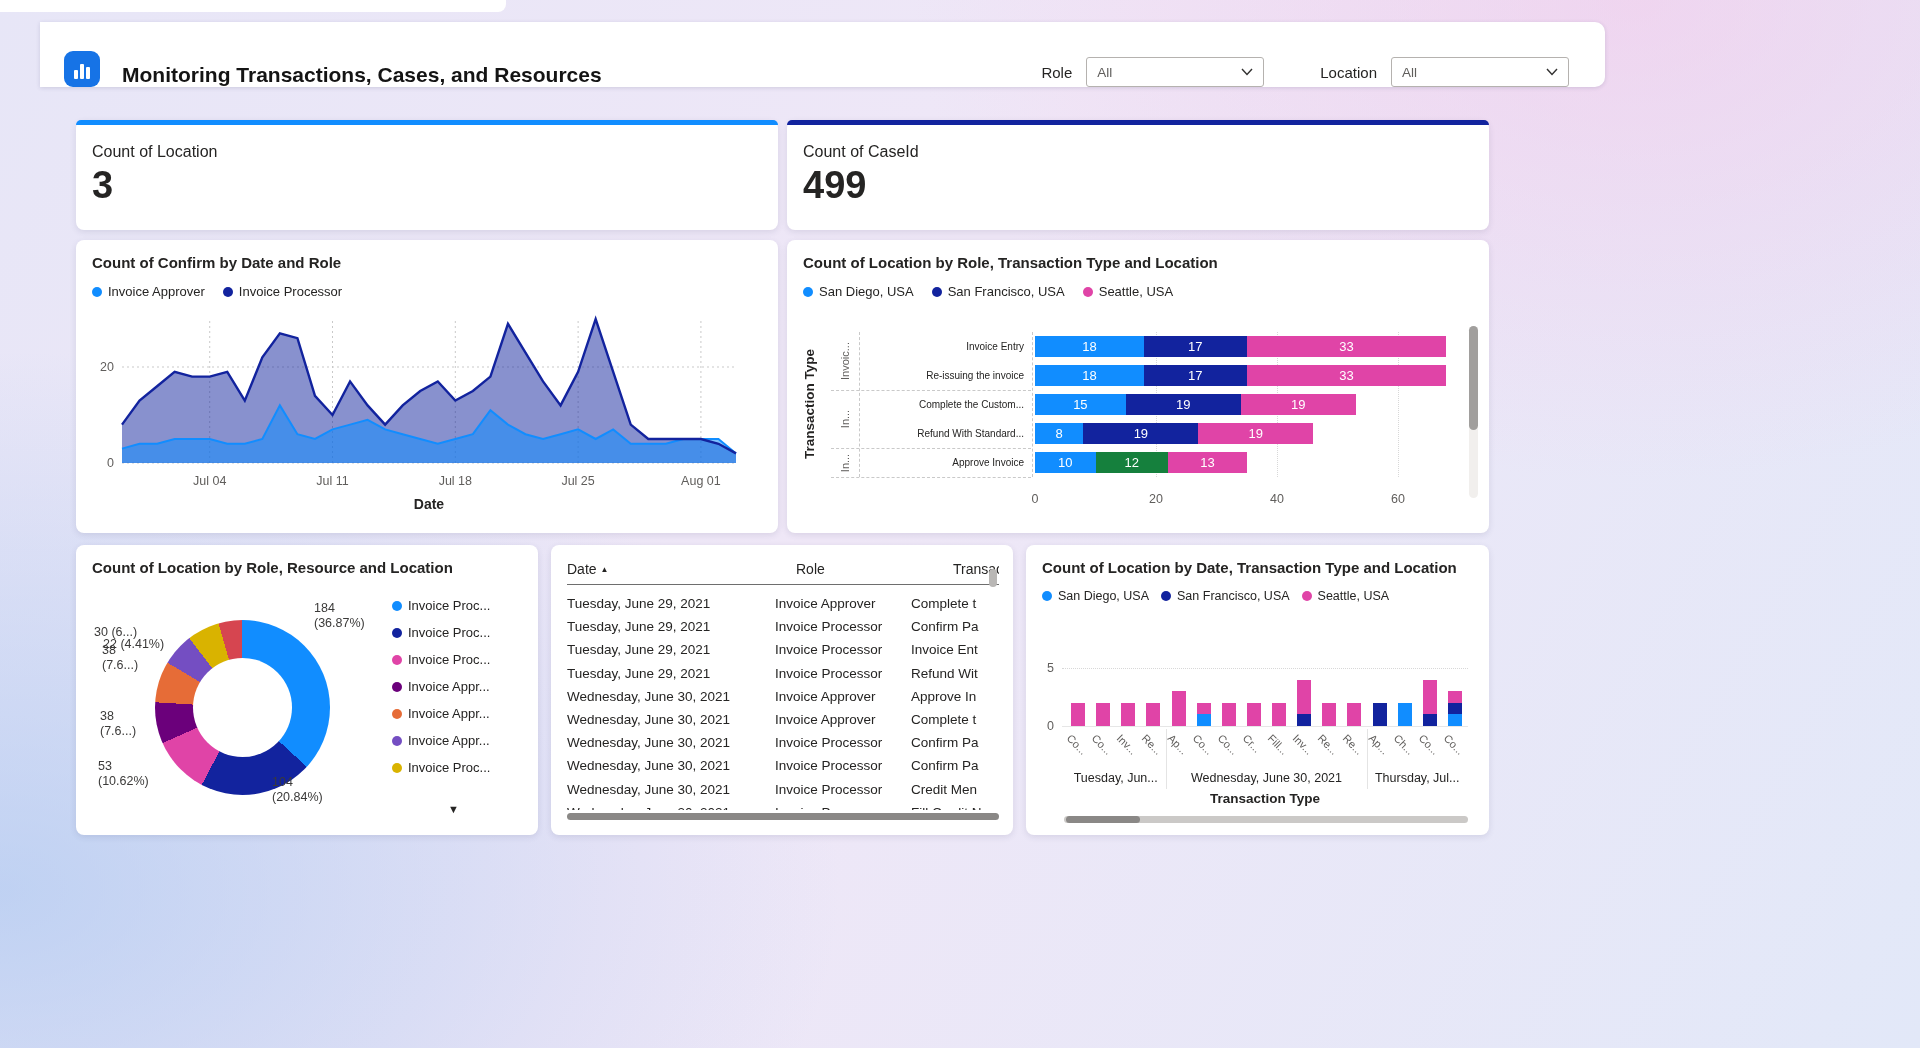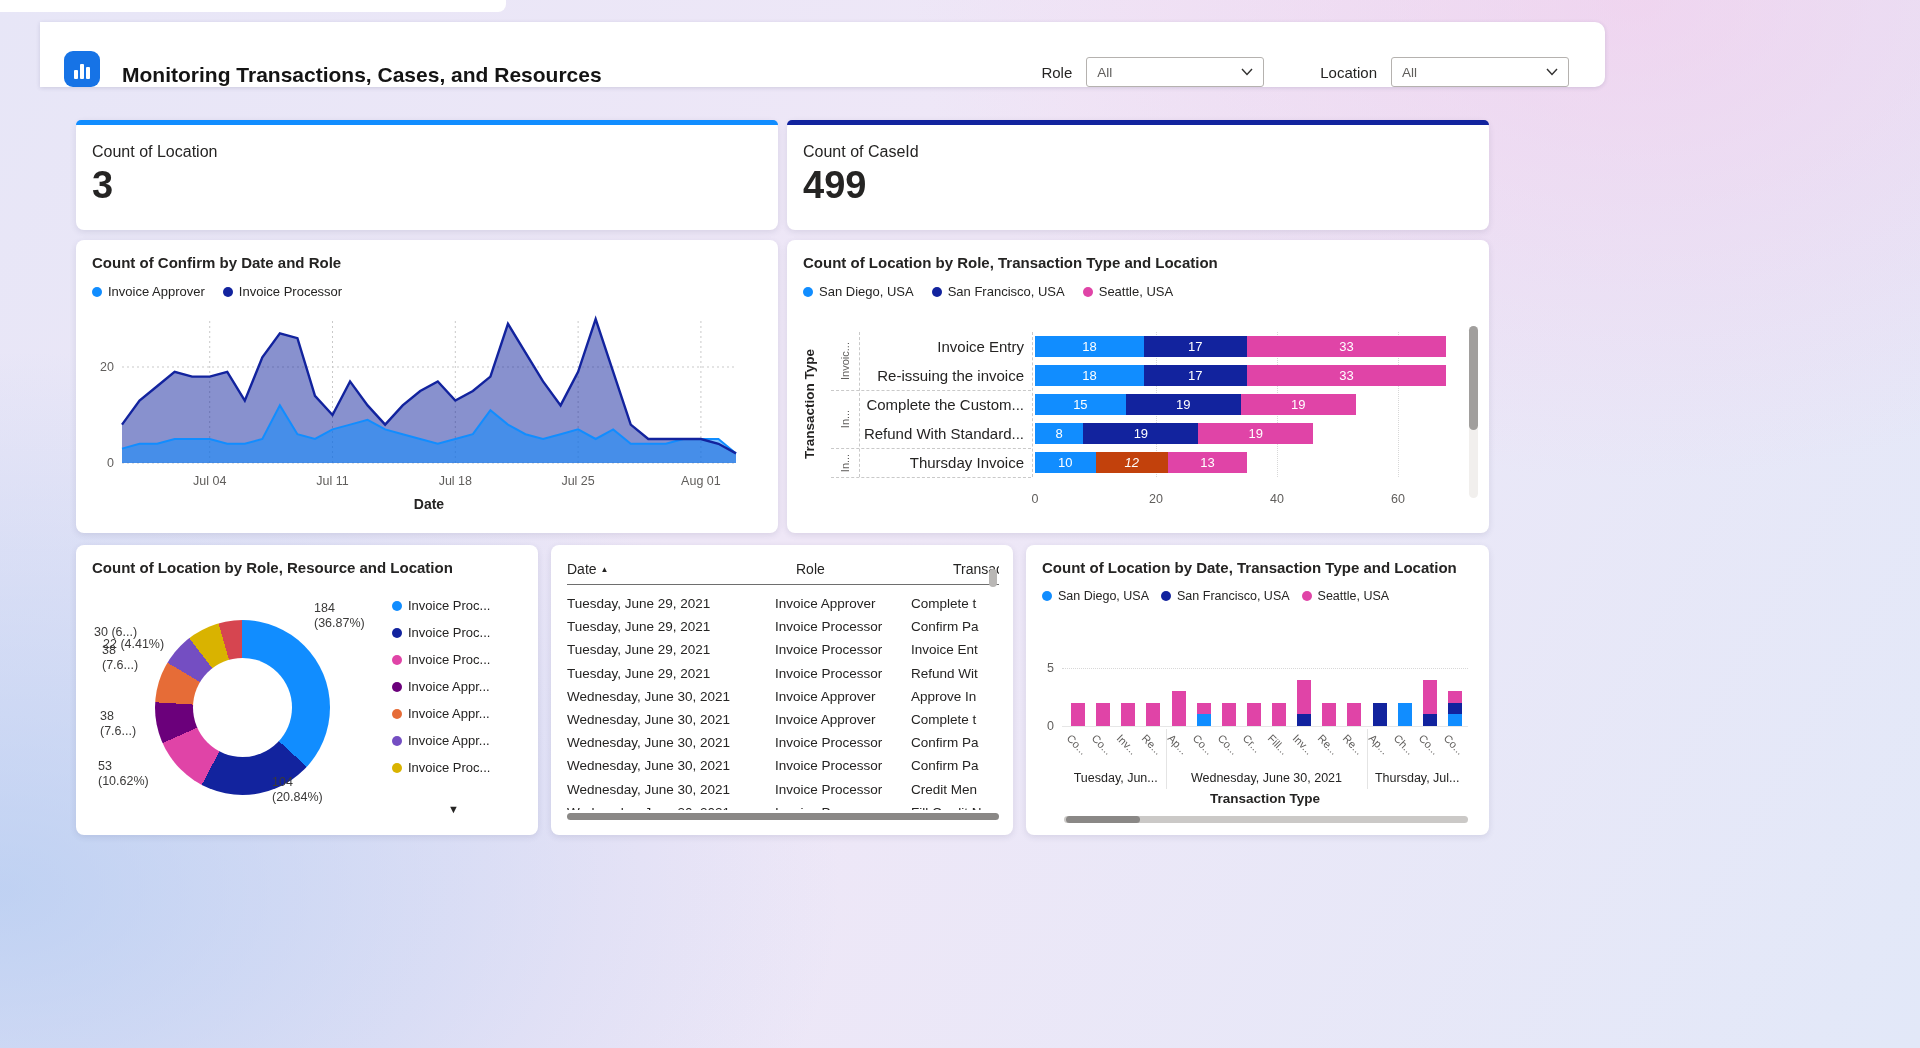--- a/index.html
+++ b/index.html
@@ -57,21 +57,21 @@
   #area-svg .grid{stroke:#c9c9c9;stroke-dasharray:2 3;stroke-width:1;}
   #area-svg text{font-family:"Liberation Sans",sans-serif;}
   #area-svg .tick{font-size:12.5px;fill:#605E5C;text-anchor:middle;}
   #area-svg .ylab{text-anchor:end;}
   #area-svg .axis-title{font-size:14px;font-weight:700;fill:#252423;text-anchor:middle;}
 
   
   #barh-plot{position:absolute;left:0;top:92px;width:702px;height:185px;}
   .bh-grid{position:absolute;top:0;height:145px;border-left:1px dotted #d8d8d8;}
   .bh-row{position:absolute;left:0;width:100%;height:29px;}
-  .bh-cat{position:absolute;left:76px;top:4px;width:161px;text-align:right;font-size:15px;color:#252423;white-space:nowrap;overflow:hidden;line-height:21px;}
+  .bh-cat{position:absolute;left:76px;top:4px;width:161px;text-align:right;font-size:10px;color:#252423;white-space:nowrap;overflow:hidden;line-height:21px;}
   .bh-seg{position:absolute;top:4px;height:21px;display:flex;align-items:center;justify-content:center;overflow:hidden;}
   .bh-seg span{color:#fff;font-size:13px;}
   .bh-tick{position:absolute;top:160px;transform:translateX(-50%);font-size:12.5px;color:#605E5C;}
   .bh-dash{position:absolute;left:44px;width:200px;border-top:1px dashed #c9c9c9;}
   .bh-vdash{position:absolute;top:0;height:145px;border-left:1px dashed #c9c9c9;}
   .rotc{position:absolute;transform:translate(-50%,-50%) rotate(-90deg);white-space:nowrap;}
   .bh-group{font-size:11px;color:#605E5C;}
   .bh-ytitle{font-size:13.5px;font-weight:700;color:#252423;}
   .vscroll{position:absolute;left:682px;top:86px;width:9px;height:172px;background:#f1efed;border-radius:5px;}
   .vscroll .thumb{position:absolute;left:0;top:0;width:9px;height:104px;background:#a19f9d;border-radius:5px;cursor:pointer;}
@@ -245,25 +245,25 @@
             <span>8</span>
           </div>
           <div class="bh-seg" style="left: 296.4px; width: 114.95px; background: rgb(18, 35, 158);">
             <span>19</span>
           </div>
           <div class="bh-seg" style="left: 411.35px; width: 114.95px; background: rgb(224, 68, 167);">
             <span>19</span>
           </div>
         </div>
         <div class="bh-row" style="top: 116px;">
-          <div class="bh-cat">Thursday Invoice</div>
+          <div class="bh-cat">Approve Invoice</div>
           <div class="bh-seg" style="left: 248px; width: 60.5px; background: rgb(17, 141, 255);">
             <span>10</span>
           </div>
-          <div class="bh-seg" style="left: 308.5px; width: 72.6px; background: #c2410c; font-style: italic;">
+          <div class="bh-seg" style="left: 308.5px; width: 72.6px; background: #15803d;">
             <span>12</span>
           </div>
           <div class="bh-seg" style="left: 381.1px; width: 78.65px; background: rgb(224, 68, 167);">
             <span>13</span>
           </div>
         </div>
         <div class="bh-tick" style="left: 248px;">0</div>
         <div class="bh-tick" style="left: 369px;">20</div>
         <div class="bh-tick" style="left: 490px;">40</div>
         <div class="bh-tick" style="left: 611px;">60</div>

